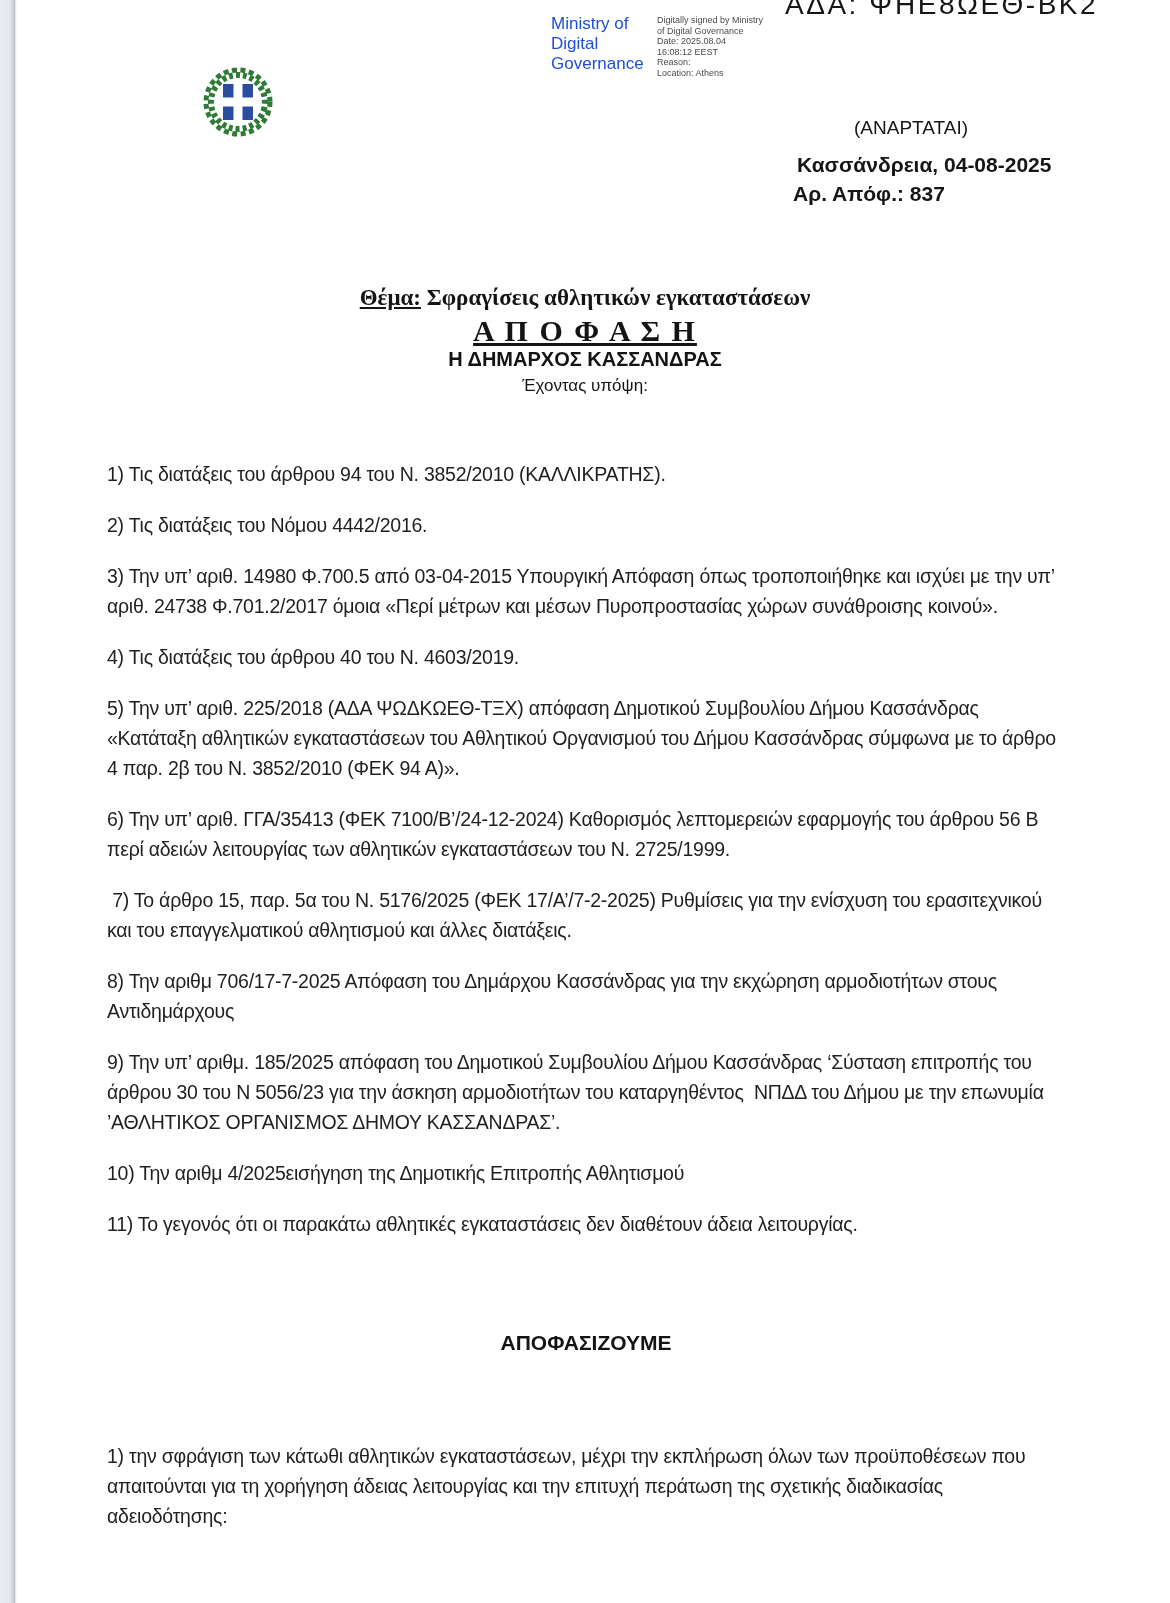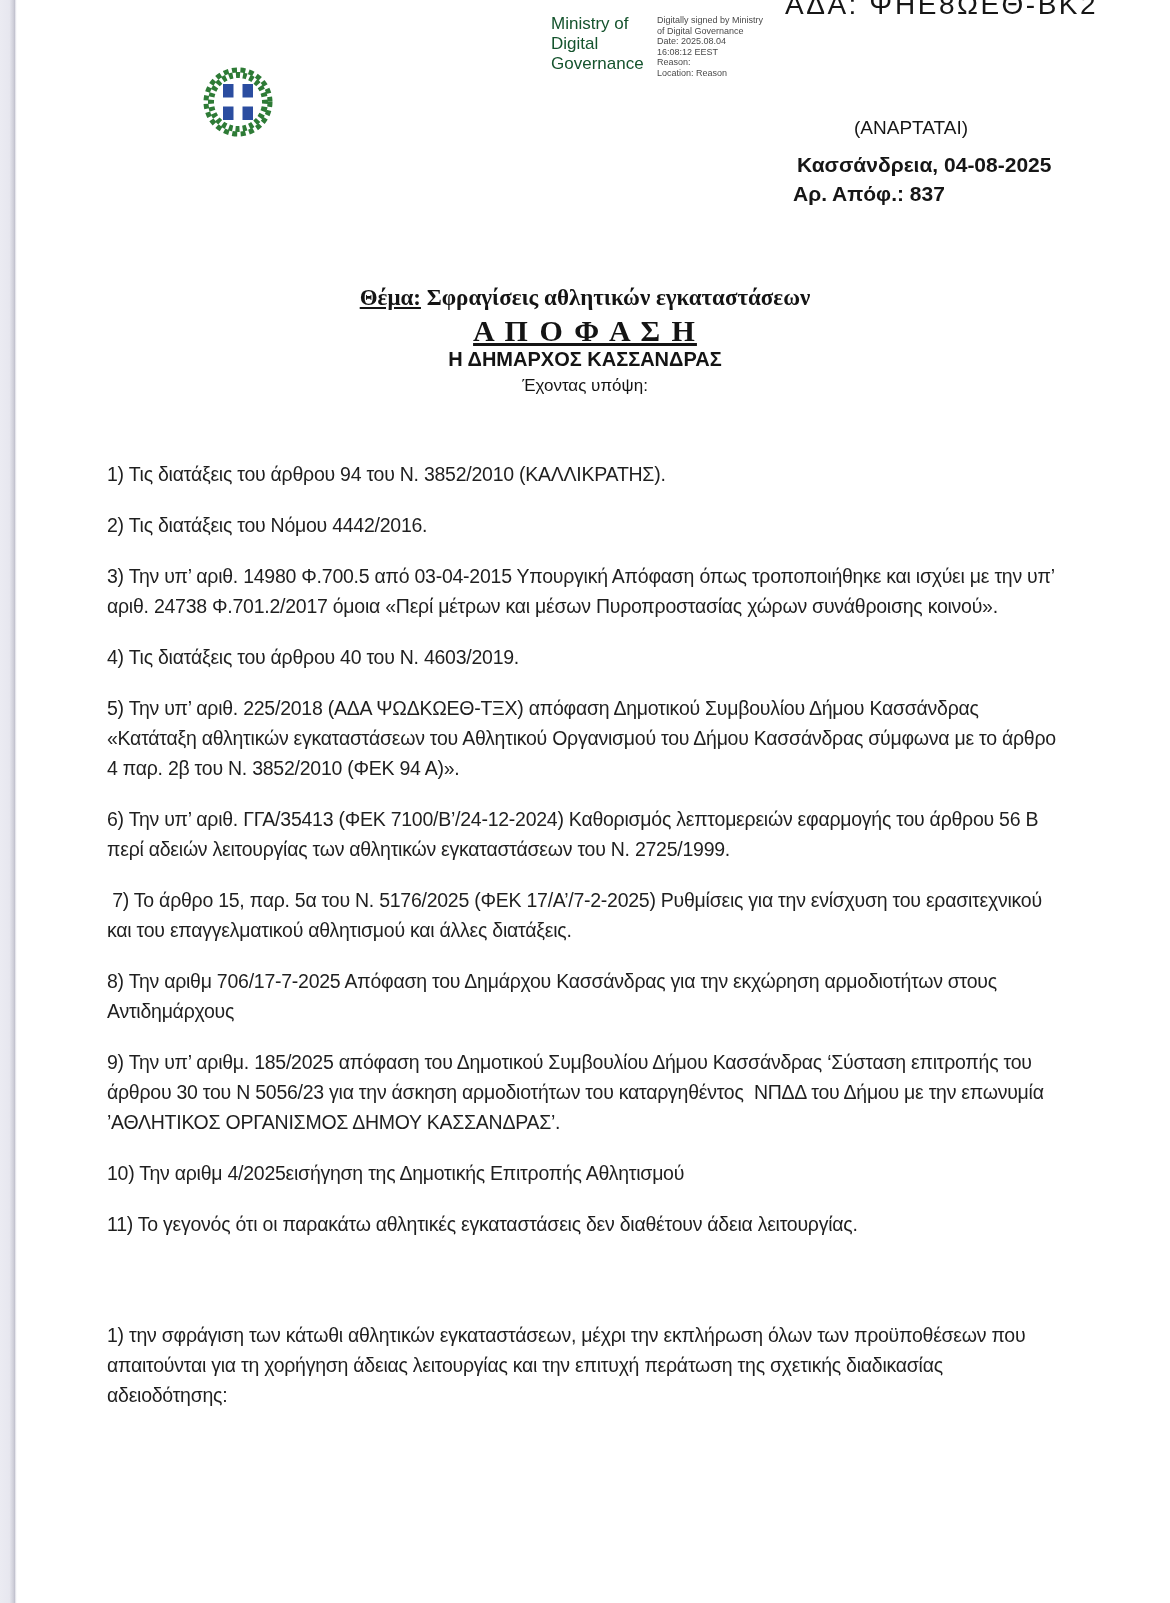--- a/index.html
+++ b/index.html
@@ -18,21 +18,21 @@
   }
   
   .ada{
     position:absolute;left:785px;top:-9px;
     font-size:28px;line-height:28px;letter-spacing:2.5px;
     color:#161616;white-space:nowrap;
   }
   
   .sig-name{
     position:absolute;left:551px;top:14px;
-    font-size:17px;line-height:20px;color:#14532d;
+    font-size:17px;line-height:20px;color:#1d4ed8;
   }
   .sig-details{
     position:absolute;left:657px;top:15px;
     font-size:9px;line-height:10.6px;color:#4a4a4a;letter-spacing:0;
   }
   
   .emblem{position:absolute;left:199px;top:62px;width:78px;height:80px;}
   
   .org-lines{
     position:absolute;left:113px;top:139px;
@@ -84,21 +84,21 @@
       <div>Digital</div>
       <div>Governance</div>
     </div>
 
   <div class="sig-details">
       <div>Digitally signed by Ministry</div>
       <div>of Digital Governance</div>
       <div>Date: 2025.08.04</div>
       <div>16:08:12 EEST</div>
       <div>Reason:</div>
-      <div>Location: Reason</div>
+      <div>Location: Athens</div>
     </div>
 
   <svg class="emblem" viewBox="0 0 78 80" xmlns="http://www.w3.org/2000/svg">
     <circle cx="39" cy="40" r="32" fill="none" stroke-width="5" stroke-dasharray="5 3.5" stroke="#2e7b36"></circle>
     <circle cx="39" cy="40" r="27" fill="none" stroke-width="6" stroke-dasharray="4 3" transform="rotate(12 39 40)" stroke="#2e7b36"></circle>
     <rect x="24" y="22" width="30" height="36" fill="#2b4da0"></rect>
     <rect x="34.5" y="22" width="9" height="36" fill="#ffffff"></rect>
     <rect x="24" y="35.5" width="30" height="9" fill="#ffffff"></rect>
   </svg>
 
@@ -111,17 +111,18 @@
 
   <div class="title-block">
     <div class="subject"><span class="u">Θέμα:</span><span> Σφραγίσεις αθλητικών εγκαταστάσεων</span></div>
     <div class="apofasi">Α Π Ο Φ Α Σ Η</div>
     <div class="mayor">Η ΔΗΜΑΡΧΟΣ ΚΑΣΣΑΝΔΡΑΣ</div>
     <div class="having">Έχοντας υπόψη:</div>
   </div>
 
   <div class="content">
     <div><p>1) Τις διατάξεις του άρθρου 94 του Ν. 3852/2010 (ΚΑΛΛΙΚΡΑΤΗΣ).</p><p>2) Τις διατάξεις του Νόμου 4442/2016.</p><p>3) Την υπ’ αριθ. 14980 Φ.700.5 από 03-04-2015 Υπουργική Απόφαση όπως τροποποιήθηκε και ισχύει με την υπ’ αριθ. 24738 Φ.701.2/2017 όμοια «Περί μέτρων και μέσων Πυροπροστασίας χώρων συνάθροισης κοινού».</p><p>4) Τις διατάξεις του άρθρου 40 του Ν. 4603/2019.</p><p>5) Την υπ’ αριθ. 225/2018 (ΑΔΑ ΨΩΔΚΩΕΘ-ΤΞΧ) απόφαση Δημοτικού Συμβουλίου Δήμου Κασσάνδρας «Κατάταξη αθλητικών εγκαταστάσεων του Αθλητικού Οργανισμού του Δήμου Κασσάνδρας σύμφωνα με το άρθρο 4 παρ. 2β του Ν. 3852/2010 (ΦΕΚ 94 Α)».</p><p>6) Την υπ’ αριθ. ΓΓΑ/35413 (ΦΕΚ 7100/Β’/24-12-2024) Καθορισμός λεπτομερειών εφαρμογής του άρθρου 56 Β περί αδειών λειτουργίας των αθλητικών εγκαταστάσεων του Ν. 2725/1999.</p><p> 7) Το άρθρο 15, παρ. 5α του Ν. 5176/2025 (ΦΕΚ 17/Α’/7-2-2025) Ρυθμίσεις για την ενίσχυση του ερασιτεχνικού και του επαγγελματικού αθλητισμού και άλλες διατάξεις.</p><p>8) Την αριθμ 706/17-7-2025 Απόφαση του Δημάρχου Κασσάνδρας για την εκχώρηση αρμοδιοτήτων στους Αντιδημάρχους</p><p>9) Την υπ’ αριθμ. 185/2025 απόφαση του Δημοτικού Συμβουλίου Δήμου Κασσάνδρας ‘Σύσταση επιτροπής του άρθρου 30 του Ν 5056/23 για την άσκηση αρμοδιοτήτων του καταργηθέντος  ΝΠΔΔ του Δήμου με την επωνυμία ’ΑΘΛΗΤΙΚΟΣ ΟΡΓΑΝΙΣΜΟΣ ΔΗΜΟΥ ΚΑΣΣΑΝΔΡΑΣ’.</p><p>10) Την αριθμ 4/2025εισήγηση της Δημοτικής Επιτροπής Αθλητισμού</p><p>11) Το γεγονός ότι οι παρακάτω αθλητικές εγκαταστάσεις δεν διαθέτουν άδεια λειτουργίας.</p></div>
+    <p class="operative-heading">ΑΠΟΦΑΣΙΖΟΥΜΕ</p>
     <p>1) την σφράγιση των κάτωθι αθλητικών εγκαταστάσεων, μέχρι την εκπλήρωση όλων των προϋποθέσεων που απαιτούνται για τη χορήγηση άδειας λειτουργίας και την επιτυχή περάτωση της σχετικής διαδικασίας αδειοδότησης:</p>
     
   </div>
 
 </div>
 
 </body></html>

